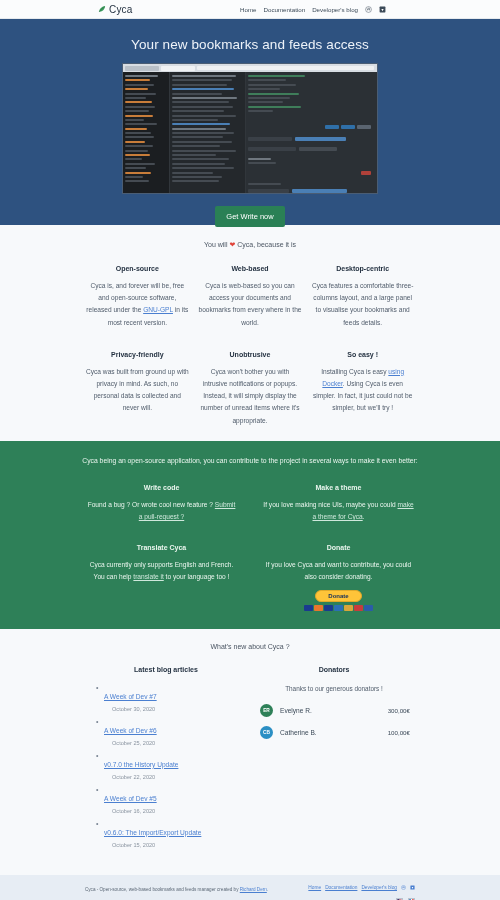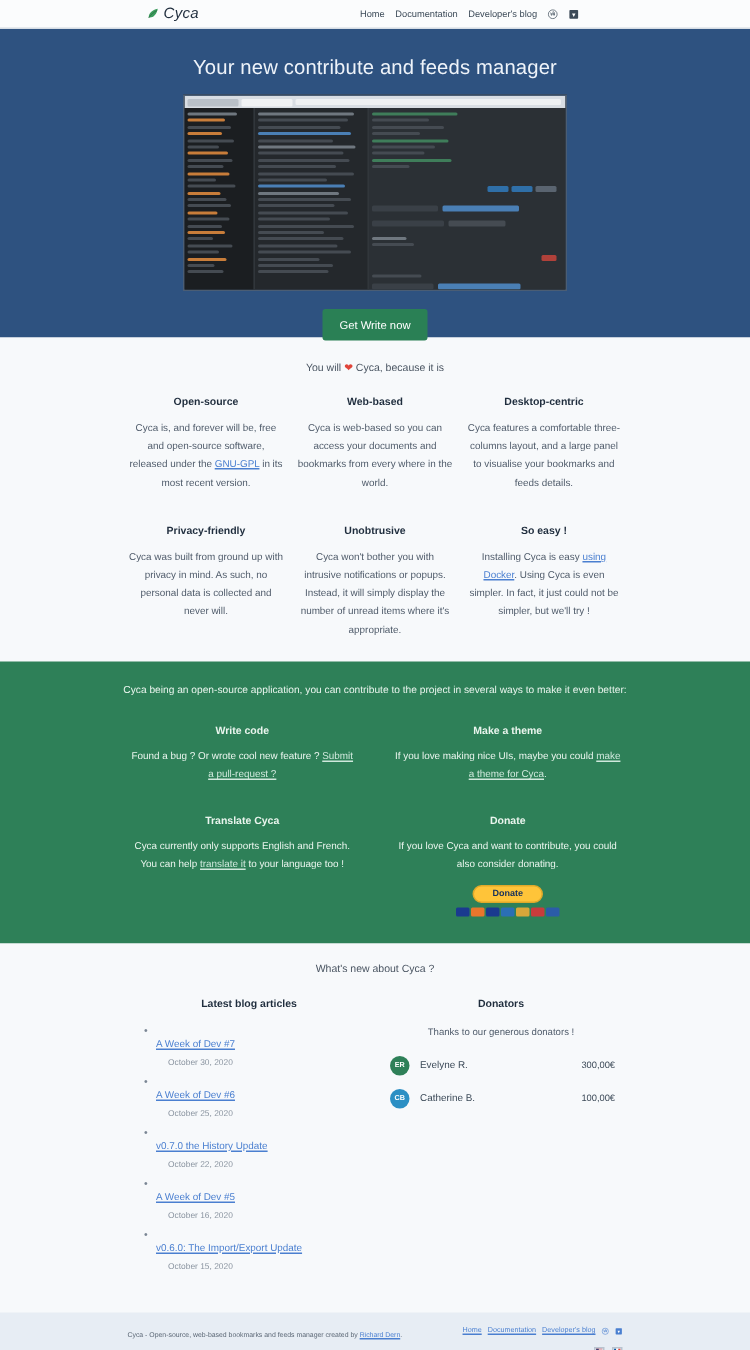--- a/index.html
+++ b/index.html
@@ -14,21 +14,21 @@
   
   .navbar {
     height: 19px; background: #fbfcfd;
     display: flex; align-items: center;
     border-bottom: 1px solid #e6eaee;
     position: relative;
   }
   .brand {
     position: absolute; left: 98px;
     display: flex; align-items: flex-start; gap: 2px;
-    font-size: 10px; color: #1f2d3d; letter-spacing: .2px; font-style: italic;
+    font-size: 10px; color: #1f2d3d; letter-spacing: .2px;
   }
   .leaf { width: 9px; height: 9px; display: block; }
   .nav-links {
     position: absolute; left: 240px;
     display: flex; align-items: center; gap: 7px;
     font-size: 6.2px; color: #3c4a58;
   }
   .nav-links a { color: #3c4a58; text-decoration: none; white-space: nowrap; }
   .nav-ico { width: 7px; height: 7px; display: block; }
 
@@ -201,21 +201,21 @@
         <path d="M12 2a10 10 0 100 20 10 10 0 000-20zm0 4c3 0 4 2 4 5v3h-2v-3c0-1.6-.6-2.4-1.8-2.4S10.4 9.4 10.4 11v3H8.4v-3c0-1.6-.6-2.4-1.8-2.4" fill="none" stroke="#3c4a58" stroke-width="1.6"></path>
       </svg>
       <svg class="nav-ico" viewBox="0 0 24 24">
         <rect x="2" y="2" width="20" height="20" rx="2" fill="#3c4a58"></rect>
         <path d="M12 18l-4-8h8z" fill="#fff"></path>
       </svg>
     </div>
   </div>
 
   <div class="hero">
-    <h1>Your new contribute and feeds manager</h1>
+    <h1>Your new bookmarks and feeds access</h1>
 
     <div class="shot-wrap">
       <div class="shot">
         <div class="shot-tabbar">
           <div class="shot-tab a"></div>
           <div class="shot-tab"></div>
           <div class="shot-url"></div>
         </div>
         <div class="shot-body">
           <div class="col-a">

